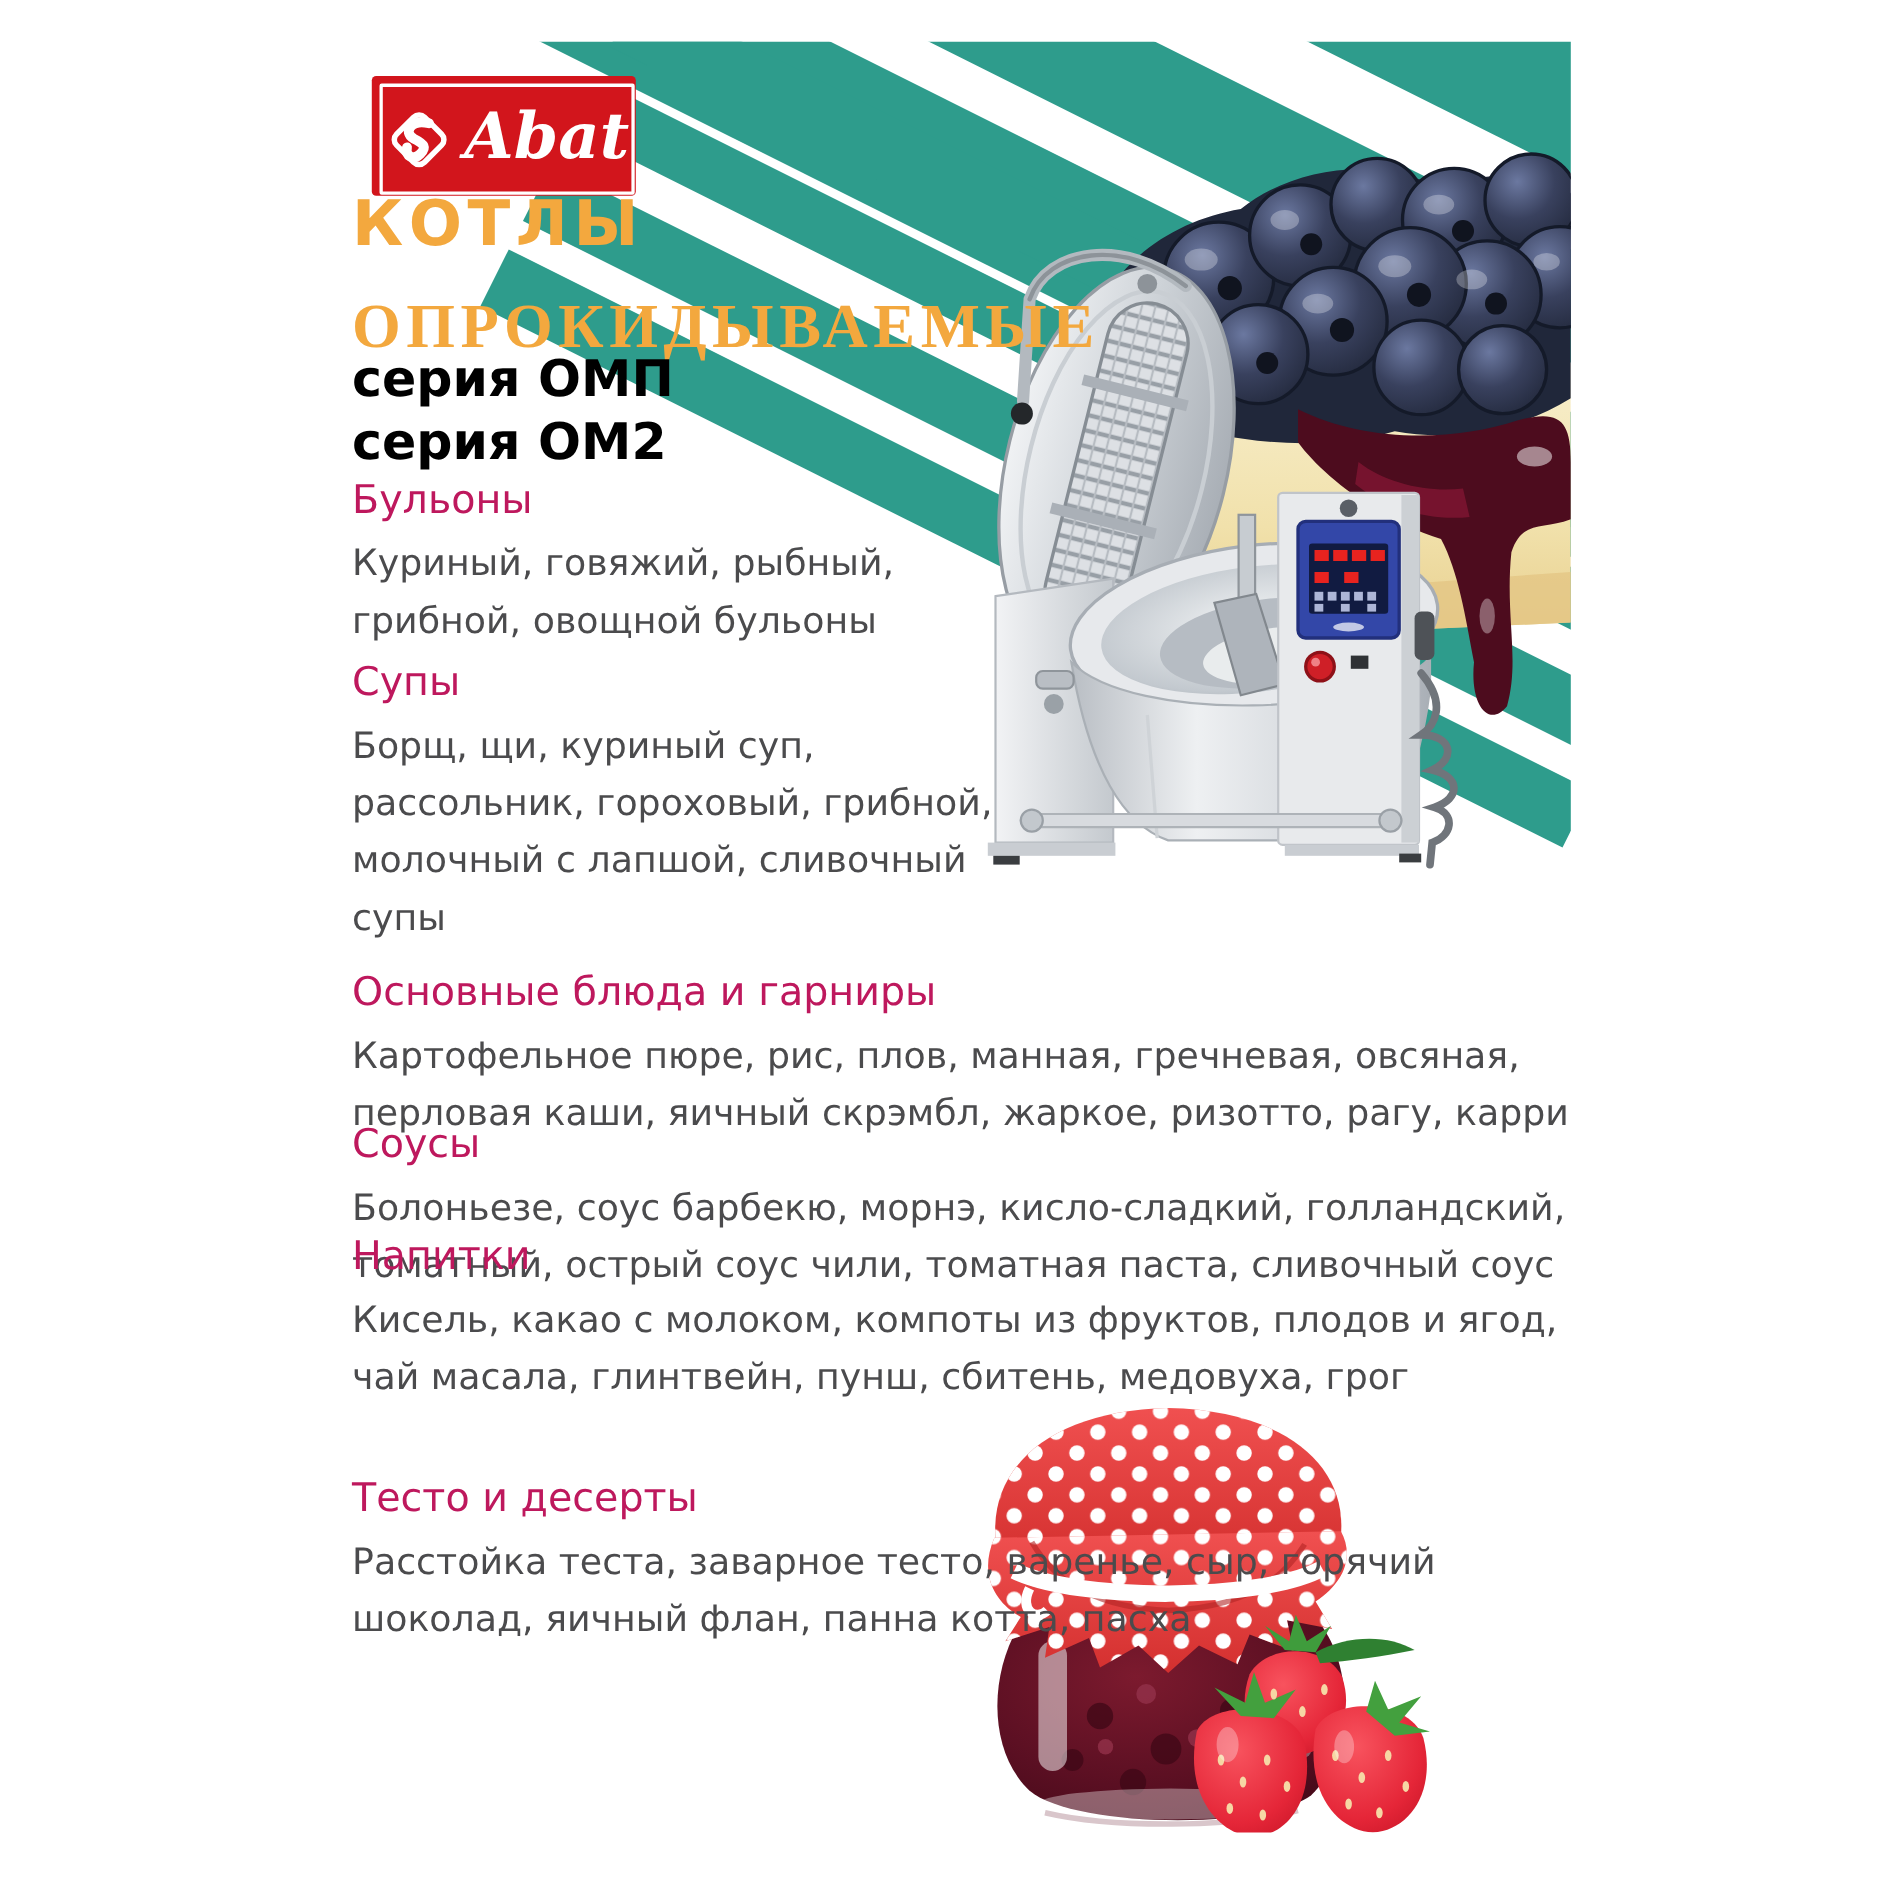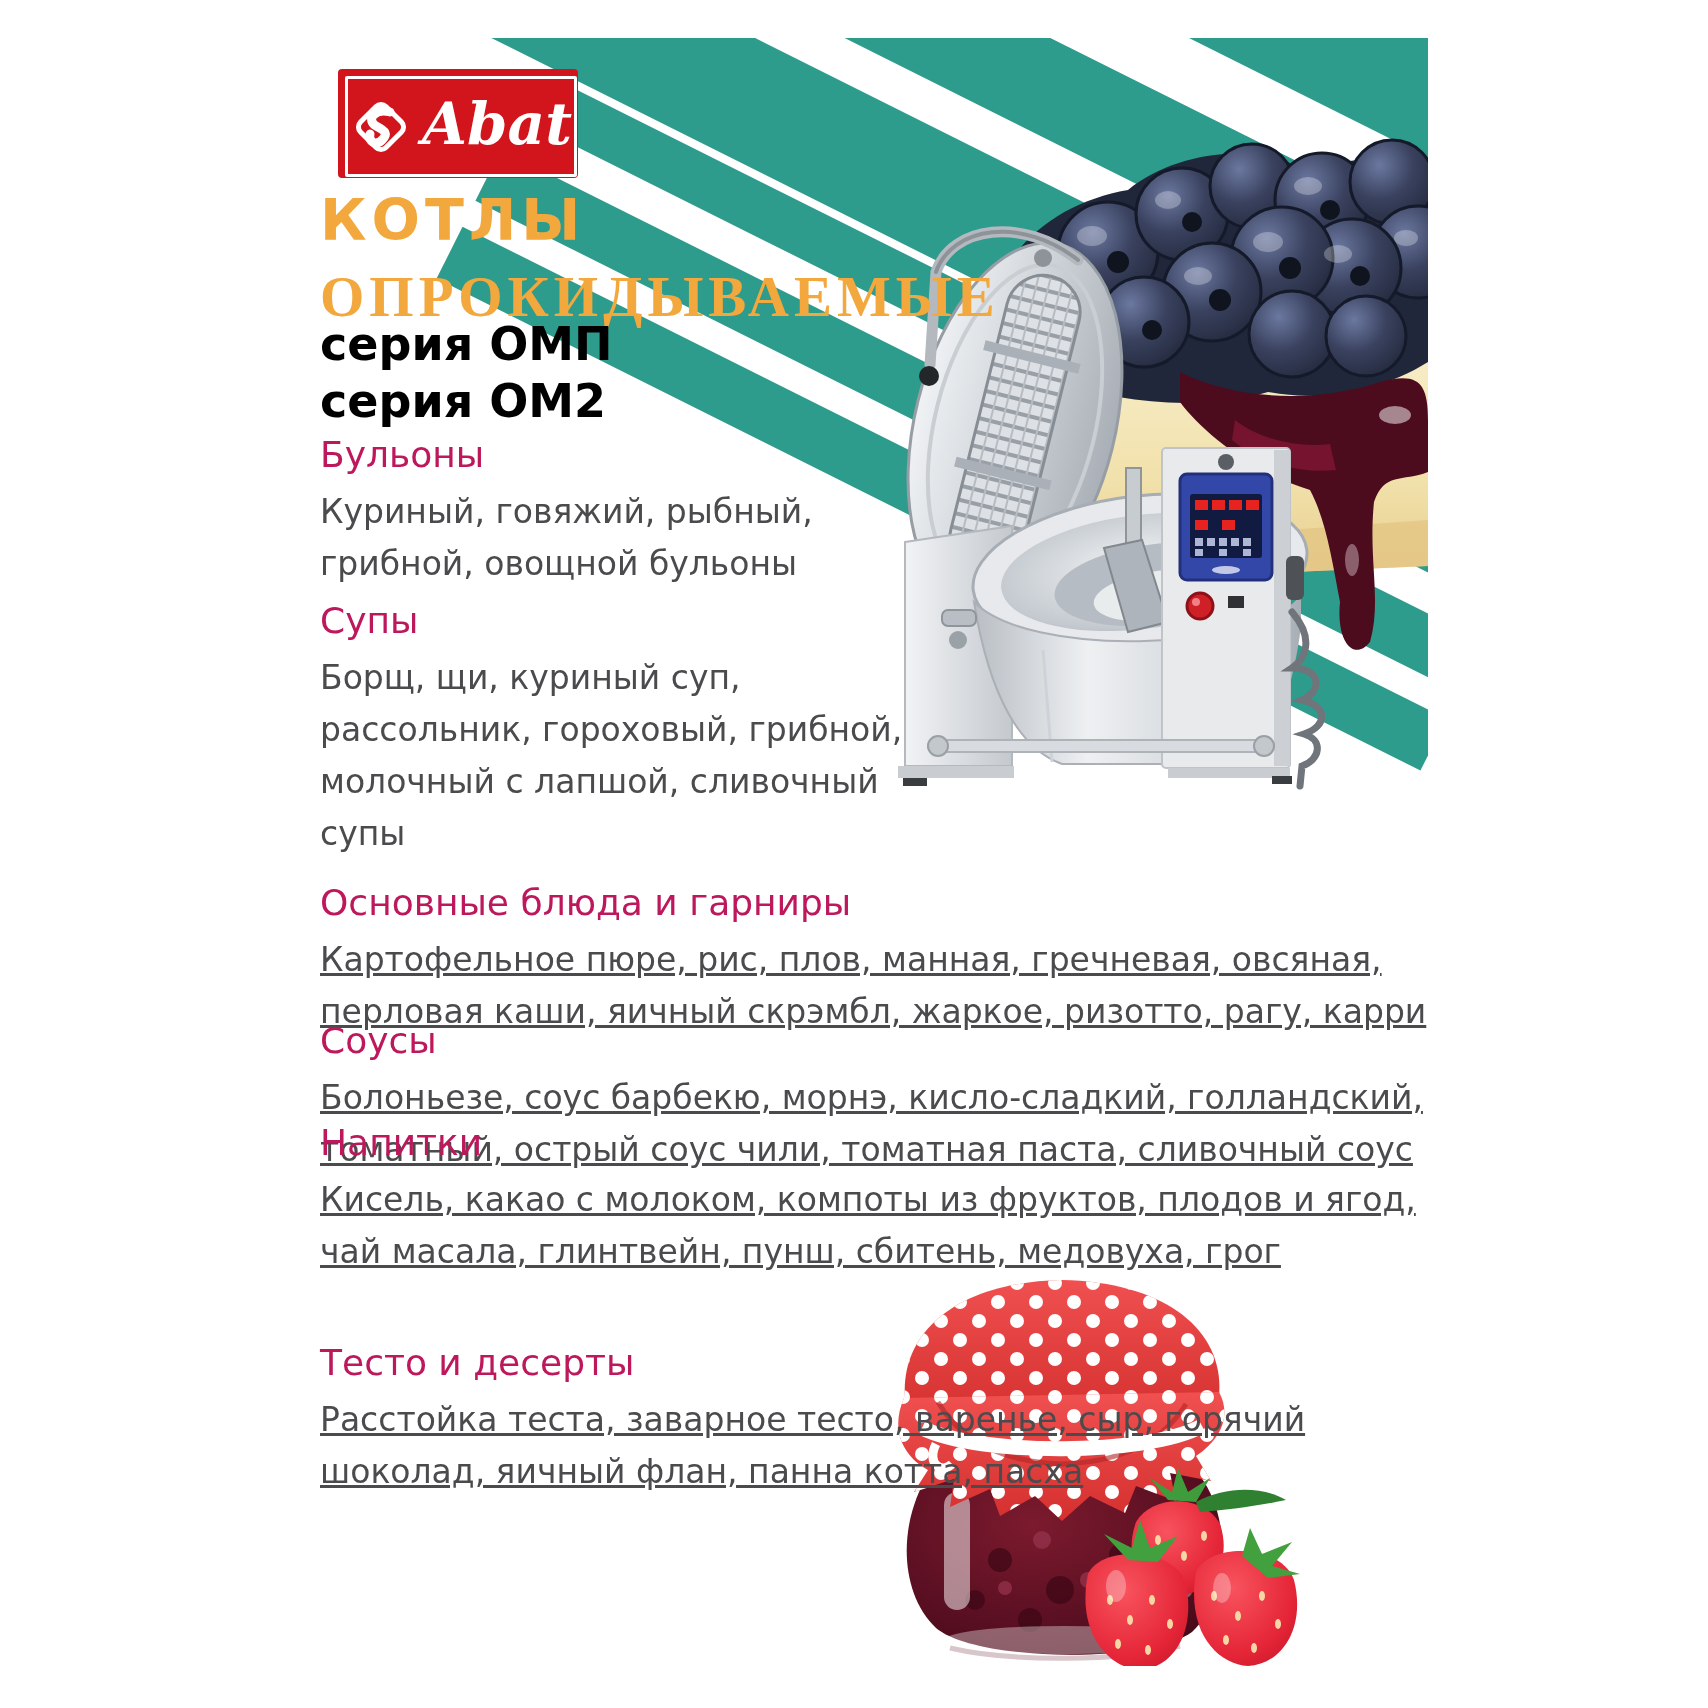--- a/index.html
+++ b/index.html
@@ -10,32 +10,32 @@
   .logo{position:absolute;left:338px;top:69px;width:240px;height:109px;background:#d2151c;
         padding:7px;box-sizing:border-box;border-radius:4px;}
   .logo-inner{width:100%;height:100%;border:3px solid #ffffff;border-radius:2px;
               display:flex;align-items:center;justify-content:center;gap:10px;}
   .logo-brand{color:#ffffff;font-family:"DejaVu Serif","Liberation Serif",serif;
               font-style:italic;font-weight:bold;font-size:58px;line-height:1;
               transform:translateY(-3px);}
   
   .title-line{position:absolute;left:320px;color:#f3a83e;font-weight:bold;
               font-size:57px;letter-spacing:5px;line-height:1;white-space:nowrap;}
-  .t1{top:192px;} .t2{top:268px;font-family:Liberation Serif, serif;}
+  .t1{top:176px;} .t2{top:268px;font-family:Liberation Serif, serif;}
   .series-line{position:absolute;left:320px;color:#000000;font-weight:bold;
                font-size:46px;line-height:1;white-space:nowrap;}
   .sr1{top:321px;} .sr2{top:378px;}
   
   .section{position:absolute;left:320px;}
   .section h3{margin:0 0 8px 0;font-size:36px;line-height:46px;color:#be185d;font-weight:normal;}
   .section p{margin:0;font-size:33px;line-height:52px;color:#4b4b4d;}
   .s1{top:432px;} .s1 p{max-width:560px;}
   .s2{top:598px;} .s2 p{max-width:620px;}
   .s3{top:856px;margin-top:24px;}  .s4{top:1018px;} .s5{top:1120px;} .s6{top:1340px;}
-  .s3 p,.s4 p,.s5 p,.s6 p{max-width:1130px;text-decoration:underline;}
+  .s3 p,.s4 p,.s5 p,.s6 p{max-width:1130px;}
 </style>
 </head>
 <body>
 
 <div class="canvas">
 
   <svg class="layer" width="1708" height="1708" viewBox="0 0 1708 1708">
     <defs>
       <clipPath id="pageclip">
           <rect x="280" y="38" width="1148" height="1628"></rect>

